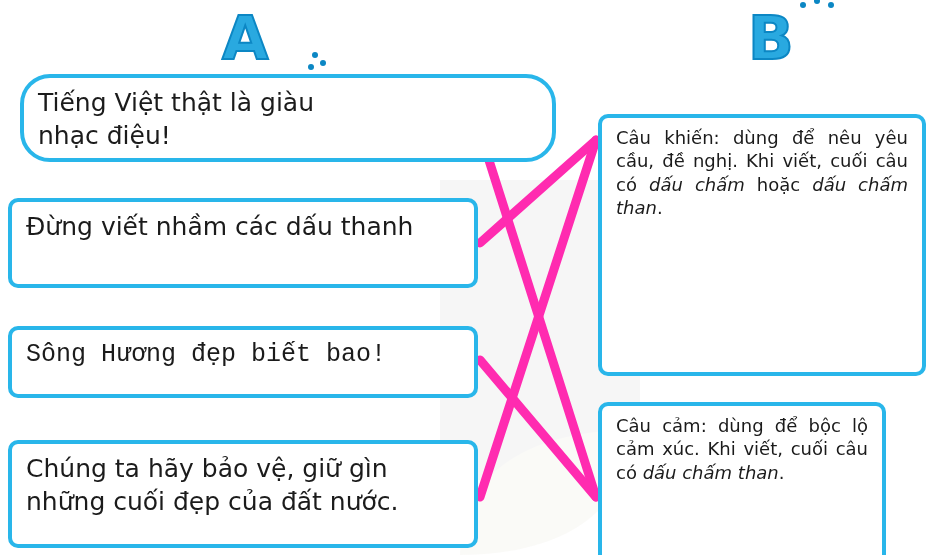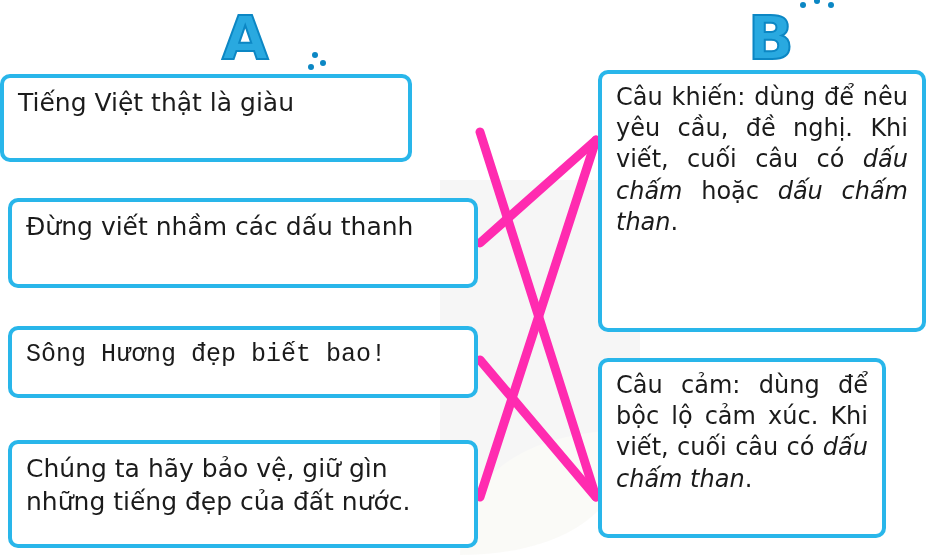--- a/index.html
+++ b/index.html
@@ -72,35 +72,36 @@
     padding: 8px 14px;
     color: #1b1b1b;
     font-size: 25px;
     line-height: 1.32;
   }
   .card.left {
     font-family: "DejaVu Sans", sans-serif;
   }
   .card.right {
     font-family: "DejaVu Sans", sans-serif;
-    font-size: 24px;
+    font-size: 18px;
     line-height: 1.30;
+    margin-top: 44px;
   }
   .card p {
     margin: 0;
   }
   .just {
     text-align: justify;
     text-align-last: left;
   }
   .em {
     font-style: italic;
   }
 
-  #card-a1 { left: 0;  top: 74px;  width: 412px; height: 88px; }
+  #card-a1 { left: 20px;  top: 74px;  width: 536px; height: 88px; border-radius: 30px; }
   #card-a2 { left: 8px;  top: 198px; width: 470px; height: 90px; }
   #card-a3 { left: 8px;  top: 326px; width: 470px; height: 72px; font-family: Liberation Mono, monospace; }
   #card-a4 { left: 8px;  top: 440px; width: 470px; height: 108px; }
 
   #card-b1 { left: 598px; top: 70px;  width: 328px; height: 262px; }
   #card-b2 { left: 598px; top: 358px; width: 288px; height: 180px; }
 
   
   #connectors {
     position: absolute;
@@ -143,33 +144,34 @@
 
     <line x1="480" y1="132" x2="596" y2="497" stroke="#ff2bb0" stroke-width="9" stroke-linecap="round"></line>
 
     <line x1="480" y1="360" x2="596" y2="497" stroke="#ff2bb0" stroke-width="9" stroke-linecap="round"></line>
 
     <line x1="480" y1="497" x2="596" y2="140" stroke="#ff2bb0" stroke-width="9" stroke-linecap="round"></line>
   </svg>
 
   <div class="card left" id="card-a1">
     <p class="just">Tiếng Việt thật là giàu</p>
+    <p>nhạc điệu!</p>
   </div>
 
   <div class="card left" id="card-a2">
     <p>Đừng viết nhầm các dấu thanh</p>
   </div>
 
   <div class="card left" id="card-a3">
     <p>Sông Hương đẹp biết bao!</p>
   </div>
 
   <div class="card left" id="card-a4">
     <p>Chúng ta hãy bảo vệ, giữ gìn</p>
-    <p>những tiếng đẹp của đất nước.</p>
+    <p>những cuối đẹp của đất nước.</p>
   </div>
 
   <div class="card right" id="card-b1">
     <p class="just"><span>Câu khiến: dùng để nêu yêu cầu, đề nghị. Khi viết, cuối câu có </span><span class="em">dấu chấm</span><span> hoặc </span><span class="em">dấu chấm than</span><span>.</span></p>
   </div>
 
   <div class="card right" id="card-b2">
     <p class="just"><span>Câu cảm: dùng để bộc lộ cảm xúc. Khi viết, cuối câu có </span><span class="em">dấu chấm than</span><span>.</span></p>
   </div>
 

